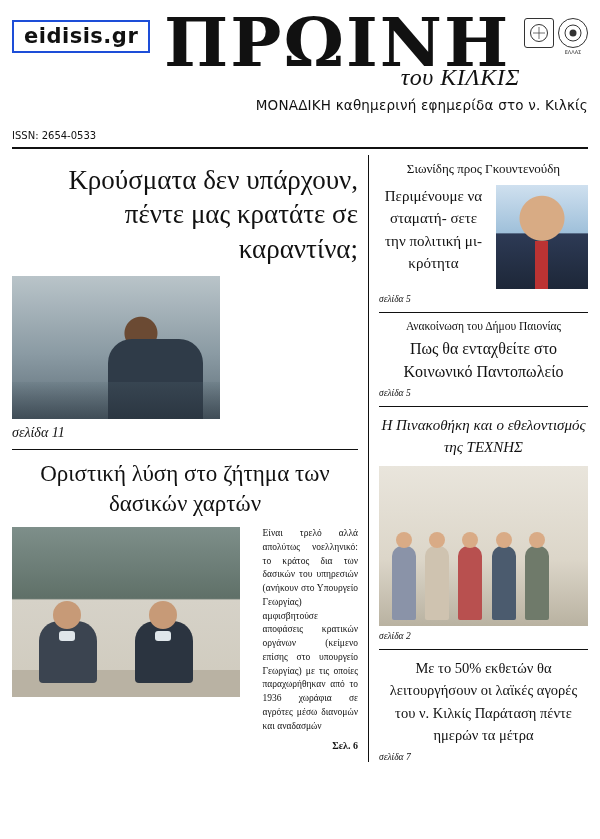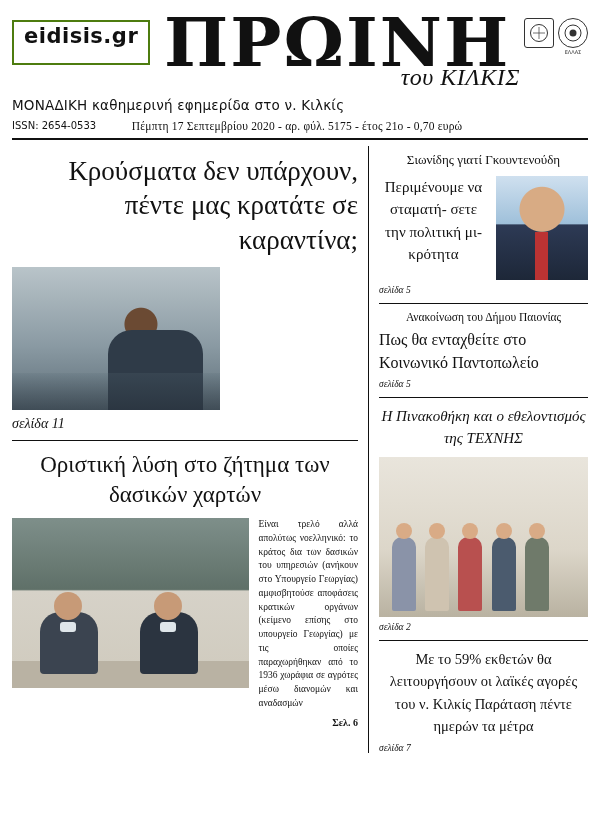--- a/index.html
+++ b/index.html
@@ -24,22 +24,22 @@
   }
 
   
   .masthead {
     display: flex;
     align-items: flex-start;
     justify-content: space-between;
     padding-top: 12px;
   }
   .brand-box {
-    border: 2px solid #4d7c0f;
-    padding: 4px 10px 16px 10px;
+    border: 2px solid #1d4ed8;
+    padding: 4px 10px 4px 10px;
     font-family: "DejaVu Sans", sans-serif;
     font-weight: bold;
     font-size: 21px;
     letter-spacing: 0.5px;
     line-height: 1;
     margin-top: 8px;
   }
   .title-block {
     flex: 1;
     text-align: center;
@@ -89,32 +89,32 @@
   .logo-caption {
     font-size: 5px;
     text-align: center;
     font-family: "DejaVu Sans", sans-serif;
     color: #333;
     margin-top: 1px;
   }
   .logo-wrap { display: flex; flex-direction: column; align-items: center; }
 
   .tagline {
-    text-align: left;
+    text-align: right;
     font-family: "DejaVu Sans", sans-serif;
     font-size: 13.5px;
     margin-top: 22px;
     letter-spacing: 0.2px;
   }
 
   .infoline {
     display: flex;
     align-items: center;
     justify-content: space-between;
-    margin-top: 7px;
+    margin-top: 17px;
     font-family: "Liberation Serif", serif;
     font-size: 11.5px;
     padding-bottom: 4px;
   }
   .issn { font-family: "DejaVu Sans", sans-serif; font-size: 10px; }
   .dateline { font-size: 11.5px; letter-spacing: 0.2px; }
   .spacer-right { width: 90px; }
 
   .rule-thick {
     border-top: 2px solid #111;
@@ -210,21 +210,21 @@
   .subdeck b { font-weight: bold; }
   .headline-second {
     font-size: 23px;
     line-height: 1.3;
     text-align: center;
     margin: 9px 0 4px 0;
     font-weight: normal;
   }
   .bottom-wrap {
     display: flex;
-    gap: 9px;
+    gap: 23px;
     align-items: flex-start;
     margin-top: 8px;
   }
   .photo-b {
     width: 248px;
     height: 170px;
     background:
       linear-gradient(180deg,#7e8f8a 0%, #5f7068 42%, #d6d2c8 43%, #cfcabd 100%);
     position: relative;
   }
@@ -309,20 +309,21 @@
     margin-top: 5px;
   }
   .r-rule { border-top: 1px solid #111; margin: 8px 0 7px 0; }
   .r-small-center {
     font-size: 11.5px;
     text-align: center;
     margin-bottom: 5px;
   }
   .r-head2 {
     font-size: 16px;
+    text-align: center;
     line-height: 1.45;
   }
   .r-head3 {
     font-size: 15px;
     text-align: center;
     line-height: 1.5;
     font-style: italic;
   }
   .photo-d {
     width: 100%;
@@ -385,21 +386,20 @@
         </div>
         <div class="logo-caption">ΕΛΛΑΣ</div>
       </div>
     </div>
   </div>
 
   <div class="tagline">ΜΟΝΑΔΙΚΗ καθημερινή εφημερίδα στο ν. Κιλκίς</div>
 
   <div class="infoline">
     <div class="issn">ISSN: 2654-0533</div>
-    <div class="dateline">Πέμπτη 17  Σεπτεμβρίου  2020  -  αρ. φύλ. 5175 - έτος 21ο -  0,70 ευρώ</div>
     <div class="spacer-right"></div>
   </div>
 
   <div class="rule-thick"></div>
 
   <div class="content">
 
     <div class="col-left">
 
       <div class="headline-main">Κρούσματα δεν υπάρχουν, πέντε μας κρατάτε σε καραντίνα;</div>
@@ -432,21 +432,21 @@
           <span class="ref">Σελ. 6</span>
         </div>
       </div>
 
     </div>
 
     <div class="vdivider"></div>
 
     <div class="col-right">
 
-      <div class="r-kicker">Σιωνίδης γιατί Γκουντενούδη</div>
+      <div class="r-kicker">Σιωνίδης προς Γκουντενούδη</div>
 
       <div class="r-block">
         <div class="r-head">Περιμένουμε να σταματή- σετε την πολιτική μι- κρότητα</div>
         <div class="photo photo-c"></div>
       </div>
       <div class="r-ref">σελίδα 5</div>
 
       <div class="r-rule"></div>
 
       <div class="r-small-center">Ανακοίνωση του Δήμου Παιονίας</div>
@@ -472,18 +472,18 @@
           </div>
         <div class="p" style="left:70%;background:#6f7a6a;">
             <div class="hd"></div>
           </div>
       </div>
 
       <div class="r-ref">σελίδα 2</div>
 
       <div class="r-rule"></div>
 
-      <div class="r-head4">Με το 59% εκθετών θα λειτουργήσουν οι λαϊκές αγορές του ν. Κιλκίς Παράταση πέντε ημερών τα μέτρα</div>
+      <div class="r-head4">Με το 50% εκθετών θα λειτουργήσουν οι λαϊκές αγορές του ν. Κιλκίς Παράταση πέντε ημερών τα μέτρα</div>
       <div class="r-ref">σελίδα  7</div>
 
     </div>
   </div>
 </div>
 
 </body></html>

